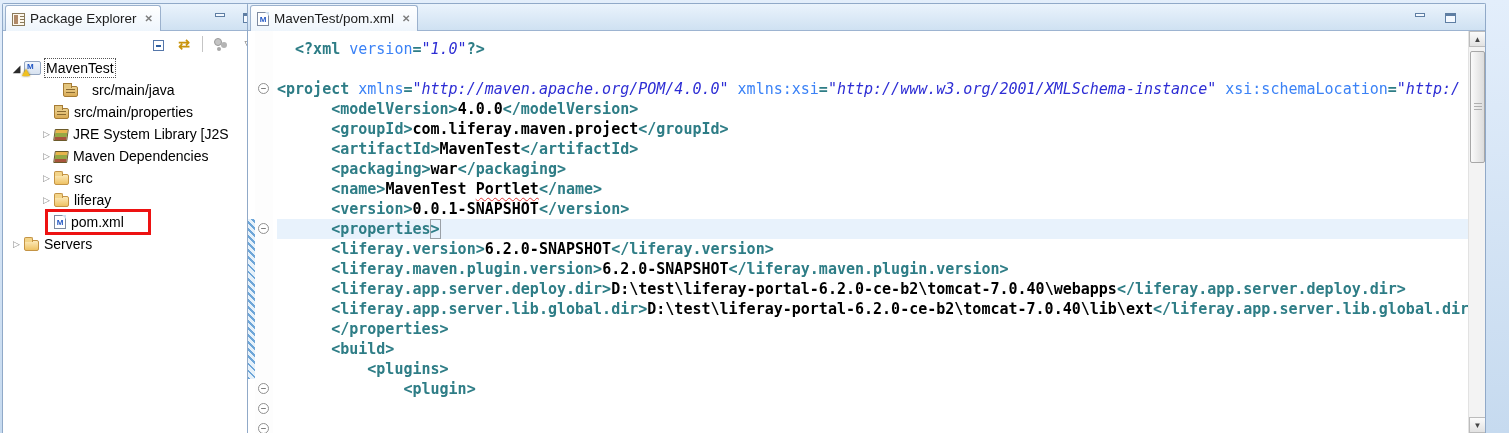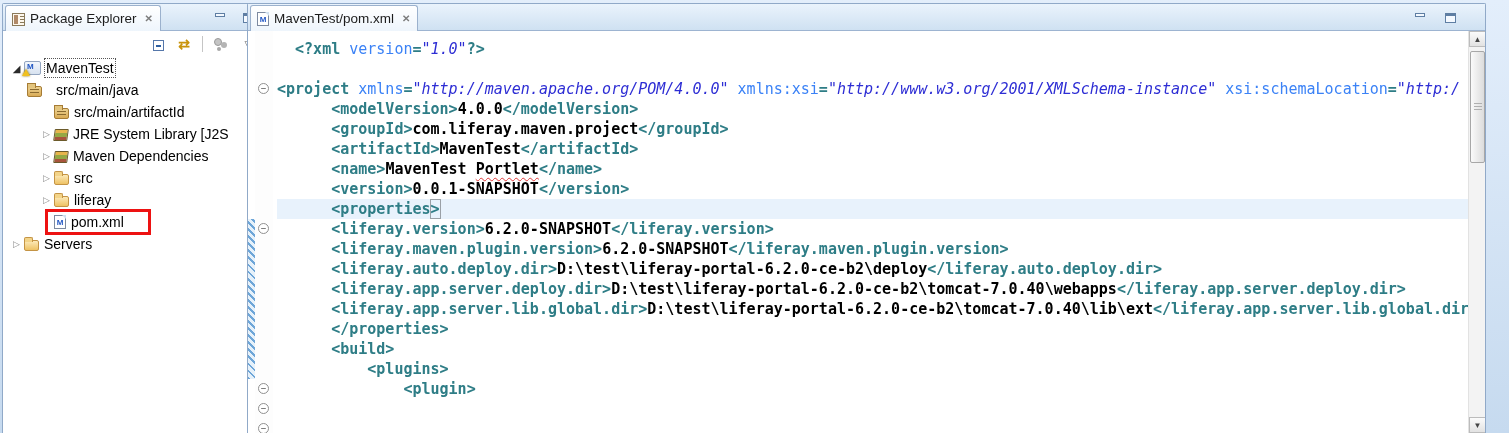--- a/index.html
+++ b/index.html
@@ -153,29 +153,29 @@
     <span class="tbtn">
         <span class="ic-menu">▽</span>
       </span>
   </div>
   <div class="tree">
       <div class="trow" style="padding-left: 6px;">
         <span class="arrow exp">◢</span>
         <span class="ic ic-mvnprj">M</span>
         <span class="tlabel sel">MavenTest</span>
       </div>
-      <div class="trow" style=" gap: 9px;">
+      <div class="trow" style="padding-left: 36px; gap: 9px;">
         <span class="arrow"></span>
         <span class="ic ic-pkgfolder"></span>
         <span class="tlabel">src/main/java</span>
       </div>
       <div class="trow" style="padding-left: 36px;">
         <span class="arrow"></span>
         <span class="ic ic-pkgfolder"></span>
-        <span class="tlabel">src/main/artifactId</span>
+        <span class="tlabel">src/main/properties</span>
       </div>
       <div class="trow" style="padding-left: 36px;">
         <span class="arrow">▷</span>
         <span class="ic ic-lib"></span>
         <span class="tlabel">JRE System Library [J2S</span>
       </div>
       <div class="trow" style="padding-left: 36px;">
         <span class="arrow">▷</span>
         <span class="ic ic-lib"></span>
         <span class="tlabel">Maven Dependencies</span>
@@ -229,26 +229,26 @@
         <div class="fold" style="top: 372px;">−</div>
         <div class="fold" style="top: 392px;">−</div>
       </div>
     <div class="code">
         <div class="cl">  <span class="ct">&lt;?xml </span><span class="ca">version</span><span class="ct">=</span><span class="cv">"1.0"</span><span class="ct">?&gt;</span></div>
         <div class="cl"></div>
         <div class="cl"><span class="ct">&lt;project </span><span class="ca">xmlns</span><span class="ct">=</span><span class="cv">"http://maven.apache.org/POM/4.0.0" </span><span class="ca">xmlns:xsi</span><span class="ct">=</span><span class="cv">"http://www.w3.org/2001/XMLSchema-instance" </span><span class="ca">xsi:schemaLocation</span><span class="ct">=</span><span class="cv">"http:/</span></div>
         <div class="cl">      <span class="ct">&lt;modelVersion&gt;</span><span class="cc">4.0.0</span><span class="ct">&lt;/modelVersion&gt;</span></div>
         <div class="cl">      <span class="ct">&lt;groupId&gt;</span><span class="cc">com.liferay.maven.project</span><span class="ct">&lt;/groupId&gt;</span></div>
         <div class="cl">      <span class="ct">&lt;artifactId&gt;</span><span class="cc">MavenTest</span><span class="ct">&lt;/artifactId&gt;</span></div>
+        <div class="cl">      <span class="ct">&lt;packaging&gt;</span><span class="cc">war</span><span class="ct">&lt;/packaging&gt;</span></div>
         <div class="cl">      <span class="ct">&lt;name&gt;</span><span class="cc">MavenTest </span><span class="cc cm">Portlet</span><span class="ct">&lt;/name&gt;</span></div>
         <div class="cl">      <span class="ct">&lt;version&gt;</span><span class="cc">0.0.1-SNAPSHOT</span><span class="ct">&lt;/version&gt;</span></div>
         <div class="cl cur">      <span class="ct">&lt;properties</span><span class="ct cb">&gt;</span></div>
         <div class="cl">      <span class="ct">&lt;liferay.version&gt;</span><span class="cc">6.2.0-SNAPSHOT</span><span class="ct">&lt;/liferay.version&gt;</span></div>
         <div class="cl">      <span class="ct">&lt;liferay.maven.plugin.version&gt;</span><span class="cc">6.2.0-SNAPSHOT</span><span class="ct">&lt;/liferay.maven.plugin.version&gt;</span></div>
-        <div class="cl">      <span class="ct">&lt;liferay.auto.deploy.dir&gt;</span><span class="cc">D:\test\liferay-portal-6.2.0-ce-b2\deploy</span><span class="ct">&lt;/liferay.auto.deploy.dir&gt;</span></div>
         <div class="cl">      <span class="ct">&lt;liferay.app.server.deploy.dir&gt;</span><span class="cc">D:\test\liferay-portal-6.2.0-ce-b2\tomcat-7.0.40\webapps</span><span class="ct">&lt;/liferay.app.server.deploy.dir&gt;</span></div>
         <div class="cl">      <span class="ct">&lt;liferay.app.server.lib.global.dir&gt;</span><span class="cc">D:\test\liferay-portal-6.2.0-ce-b2\tomcat-7.0.40\lib\ext</span><span class="ct">&lt;/liferay.app.server.lib.global.dir&gt;</span></div>
         <div class="cl">      <span class="ct">&lt;/properties&gt;</span></div>
         <div class="cl">      <span class="ct">&lt;build&gt;</span></div>
         <div class="cl">          <span class="ct">&lt;plugins&gt;</span></div>
         <div class="cl">              <span class="ct">&lt;plugin&gt;</span></div>
       </div>
     <div class="vscroll">
       <div class="sbtn up">▲</div>
       <div class="thumb">

